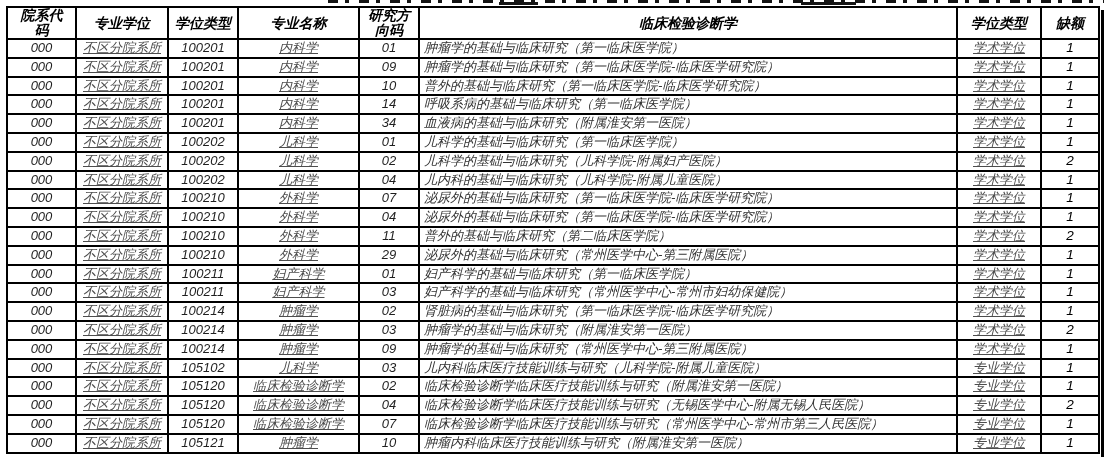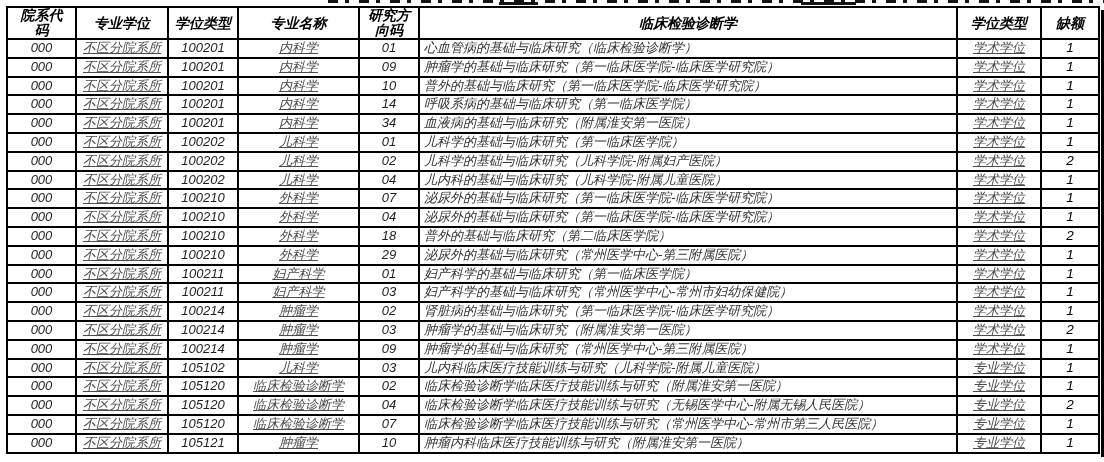--- a/index.html
+++ b/index.html
@@ -122,21 +122,21 @@
         <th>缺额</th>
       </tr>
     </thead>
     <tbody>
         <tr>
           <td class="c0">000</td>
           <td class="c1">不区分院系所</td>
           <td class="c2">100201</td>
           <td class="c3">内科学</td>
           <td class="c4">01</td>
-          <td class="c5">心血管病的基础与临床研究（临床检验诊断学）</td>
+          <td class="c5">肿瘤学的基础与临床研究（第一临床医学院）</td>
           <td class="c6">学术学位</td>
           <td class="c7">1</td>
         </tr>
         <tr>
           <td class="c0">000</td>
           <td class="c1">不区分院系所</td>
           <td class="c2">100201</td>
           <td class="c3">内科学</td>
           <td class="c4">09</td>
           <td class="c5">肿瘤学的基础与临床研究（第一临床医学院-临床医学研究院）</td>
@@ -221,21 +221,21 @@
           <td class="c4">04</td>
           <td class="c5">泌尿外的基础与临床研究（第一临床医学院-临床医学研究院）</td>
           <td class="c6">学术学位</td>
           <td class="c7">1</td>
         </tr>
         <tr>
           <td class="c0">000</td>
           <td class="c1">不区分院系所</td>
           <td class="c2">100210</td>
           <td class="c3">外科学</td>
-          <td class="c4">18</td>
+          <td class="c4">11</td>
           <td class="c5">普外的基础与临床研究（第二临床医学院）</td>
           <td class="c6">学术学位</td>
           <td class="c7">2</td>
         </tr>
         <tr>
           <td class="c0">000</td>
           <td class="c1">不区分院系所</td>
           <td class="c2">100210</td>
           <td class="c3">外科学</td>
           <td class="c4">29</td>

